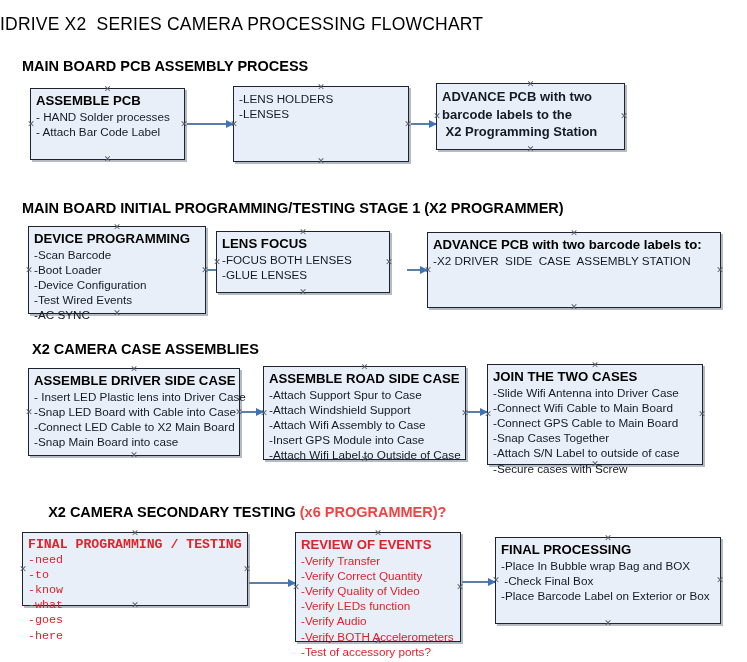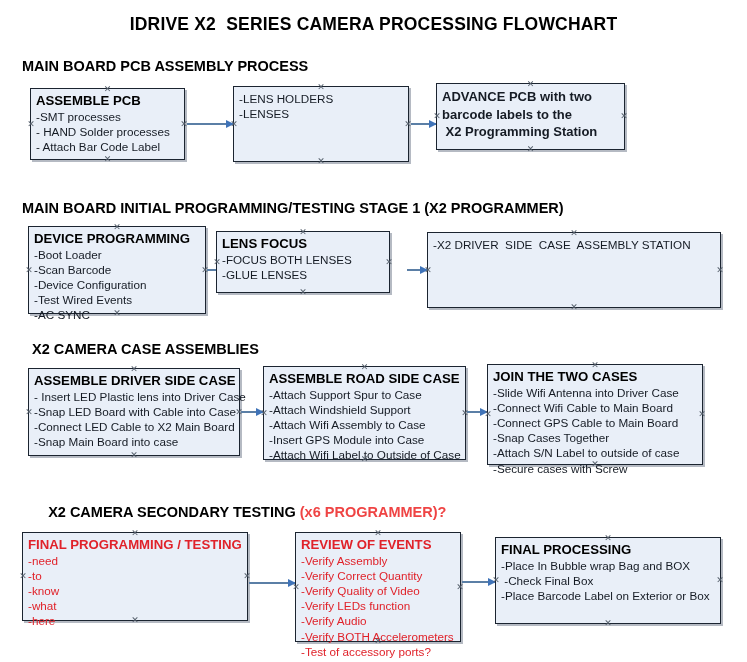--- a/index.html
+++ b/index.html
@@ -19,23 +19,22 @@
     left: 0; top: 0;
     width: 747px;
     height: 662px;
   }
   
   .doc-title {
     position: absolute;
     left: 0;
     top: 14px;
     width: 747px;
-    text-align: center;
     font-size: 17.5px;
-    font-weight: bold;
+    font-weight: normal;
     letter-spacing: 0.2px;
     color: #000000;
     white-space: pre;
   }
   .section-header {
     position: absolute;
     font-size: 14.5px;
     font-weight: bold;
     color: #000000;
     white-space: pre;
@@ -123,21 +122,20 @@
 <body>
 
 <div class="canvas">
 
   <div class="doc-title">IDRIVE X2  SERIES CAMERA PROCESSING FLOWCHART</div>
 
   <div class="section-header" style="left:22px; top:58px;">MAIN BOARD PCB ASSEMBLY PROCESS</div>
 
   <div class="node" style="left:30px; top:88px; width:155px; height:72px;">
     <div class="title">ASSEMBLE PCB</div>
-    <div class="line">-SMT processes</div>
     <div class="line">- HAND Solder processes</div>
     <div class="line">- Attach Bar Code Label</div>
     <div class="handle" style="left:50%; top:0;"></div>
     <div class="handle" style="left:50%; top:100%;"></div>
     <div class="handle" style="left:0; top:50%;"></div>
     <div class="handle" style="left:100%; top:50%;"></div>
   </div>
 
   <div class="arrow" style="left:187px; top:124px; width:46px;">
     <div class="shaft"></div>
@@ -165,22 +163,22 @@
     <div class="handle" style="left:50%; top:0;"></div>
     <div class="handle" style="left:50%; top:100%;"></div>
     <div class="handle" style="left:0; top:50%;"></div>
     <div class="handle" style="left:100%; top:50%;"></div>
   </div>
 
   <div class="section-header" style="left:22px; top:200px;">MAIN BOARD INITIAL PROGRAMMING/TESTING STAGE 1 (X2 PROGRAMMER)</div>
 
   <div class="node" style="left:28px; top:226px; width:178px; height:88px;">
     <div class="title">DEVICE PROGRAMMING</div>
+    <div class="line">-Scan Barcode</div>
     <div class="line">-Boot Loader</div>
-    <div class="line">-Scan Barcode</div>
     <div class="line">-Device Configuration</div>
     <div class="line">-Test Wired Events</div>
     <div class="line">-AC SYNC</div>
     <div class="handle" style="left:50%; top:0;"></div>
     <div class="handle" style="left:50%; top:100%;"></div>
     <div class="handle" style="left:0; top:50%;"></div>
     <div class="handle" style="left:100%; top:50%;"></div>
   </div>
 
   <div class="arrow" style="left:207px; top:270px; width:25px;">
@@ -197,20 +195,21 @@
     <div class="handle" style="left:0; top:50%;"></div>
     <div class="handle" style="left:100%; top:50%;"></div>
   </div>
 
   <div class="arrow" style="left:407px; top:270px; width:20px;">
     <div class="shaft"></div>
     <div class="head"></div>
   </div>
 
   <div class="node" style="left:427px; top:232px; width:294px; height:76px;">
+    <div class="title">ADVANCE PCB with two barcode labels to:</div>
     <div class="line">-X2 DRIVER  SIDE  CASE  ASSEMBLY STATION</div>
     <div class="handle" style="left:50%; top:0;"></div>
     <div class="handle" style="left:50%; top:100%;"></div>
     <div class="handle" style="left:0; top:50%;"></div>
     <div class="handle" style="left:100%; top:50%;"></div>
   </div>
 
   <div class="section-header" style="left:32px; top:341px;">X2 CAMERA CASE ASSEMBLIES</div>
 
   <div class="node" style="left:28px; top:368px; width:212px; height:88px;">
@@ -259,41 +258,42 @@
     <div class="handle" style="left:50%; top:0;"></div>
     <div class="handle" style="left:50%; top:100%;"></div>
     <div class="handle" style="left:0; top:50%;"></div>
     <div class="handle" style="left:100%; top:50%;"></div>
   </div>
 
   <div class="section-header" style="left:32px; top:488px;">
     <span>X2 CAMERA SECONDARY TESTING </span><span class="accent">(x6 PROGRAMMER)?</span>
   </div>
 
-  <div class="node red" style="left:22px; top:532px; width:226px; height:89px;">
+  <div class="node red" style="left:22px; top:532px; width:226px; height:74px;font-family:Liberation Mono, monospace;">
     <div class="title">FINAL PROGRAMMING / TESTING</div>
     <div class="line">-need</div>
     <div class="line">-to</div>
     <div class="line">-know</div>
     <div class="line">-what</div>
+    <div class="line">-goes</div>
     <div class="line">-here</div>
     <div class="handle" style="left:50%; top:0;"></div>
     <div class="handle" style="left:50%; top:100%;"></div>
     <div class="handle" style="left:0; top:50%;"></div>
     <div class="handle" style="left:100%; top:50%;"></div>
   </div>
 
   <div class="arrow" style="left:249px; top:583px; width:46px;">
     <div class="shaft"></div>
     <div class="head"></div>
   </div>
 
   <div class="node red overflow" style="left:295px; top:532px; width:166px; height:110px;">
     <div class="title">REVIEW OF EVENTS</div>
-    <div class="line">-Verify Assembly</div>
+    <div class="line">-Verify Transfer</div>
     <div class="line">-Verify Correct Quantity</div>
     <div class="line">-Verify Quality of Video</div>
     <div class="line">-Verify LEDs function</div>
     <div class="line">-Verify Audio</div>
     <div class="line">-Verify BOTH Accelerometers</div>
     <div class="line">-Test of accessory ports?</div>
     <div class="handle" style="left:50%; top:0;"></div>
     <div class="handle" style="left:50%; top:100%;"></div>
     <div class="handle" style="left:0; top:50%;"></div>
     <div class="handle" style="left:100%; top:50%;"></div>

